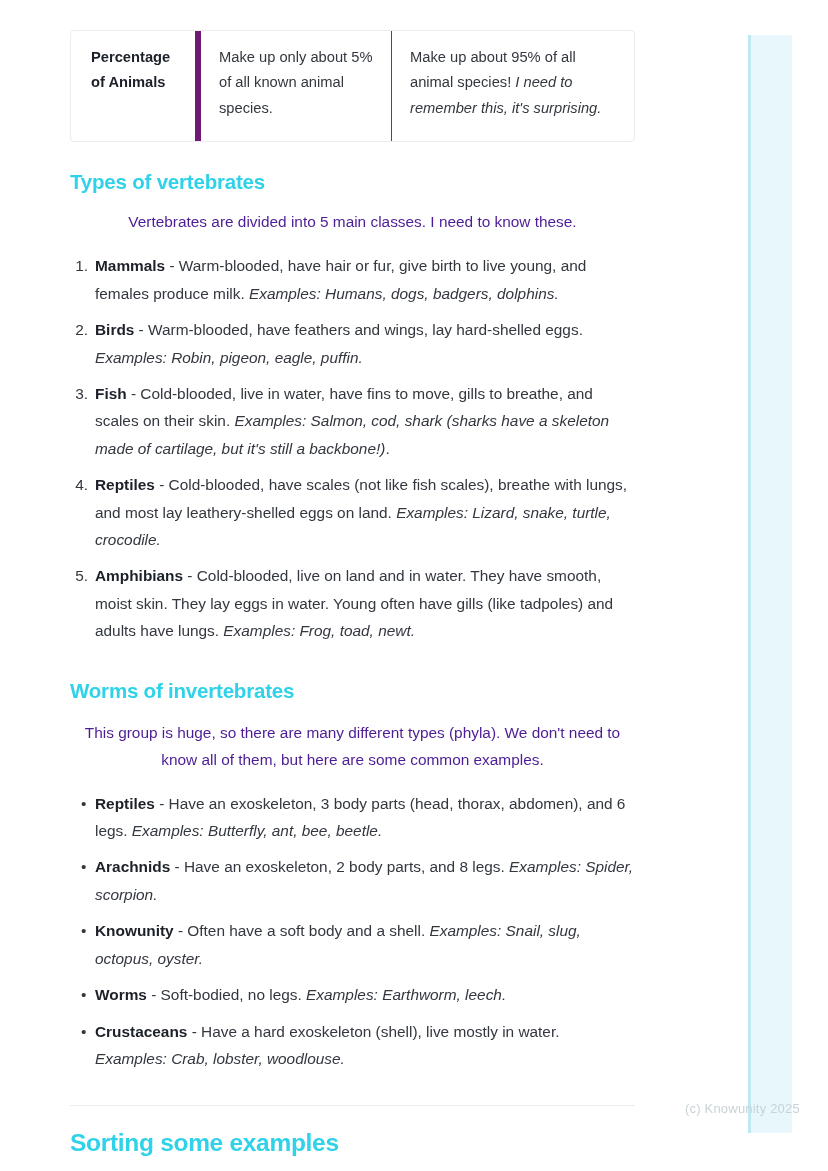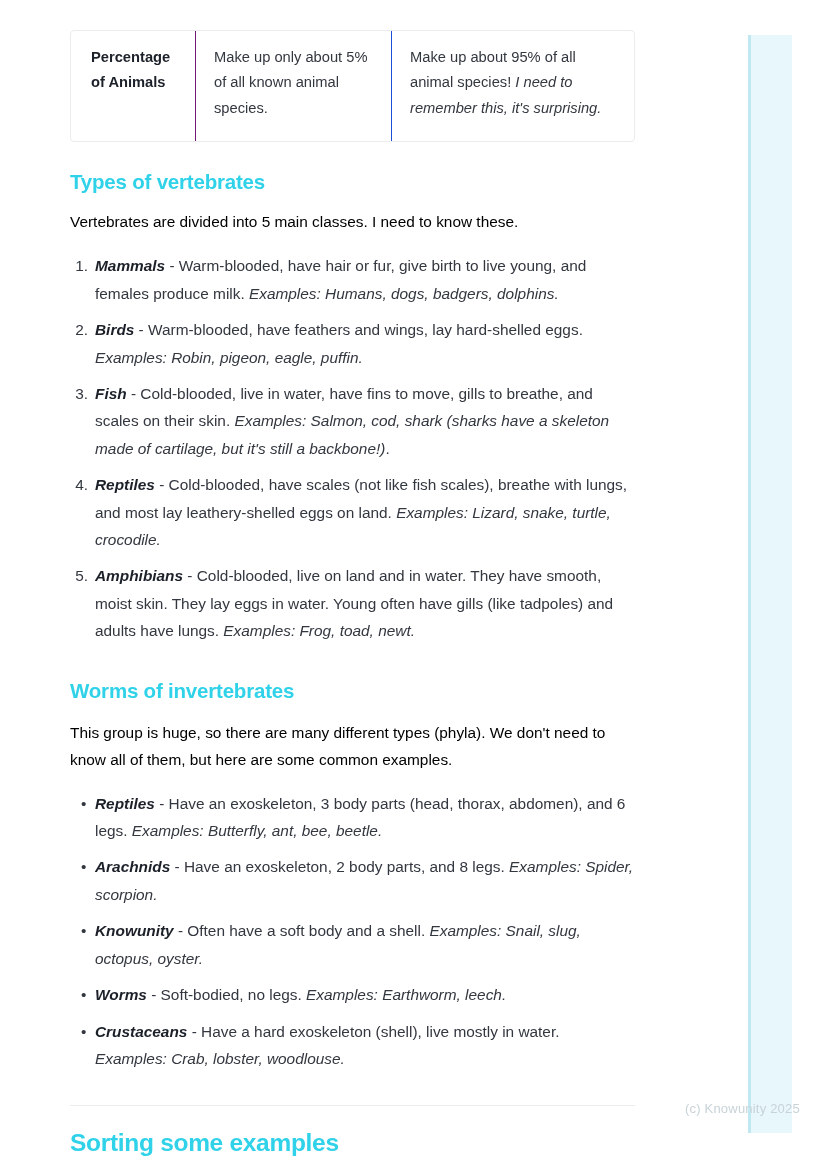--- a/index.html
+++ b/index.html
@@ -45,21 +45,21 @@
     align-items: stretch;
     overflow: hidden;
   }
   .tcell {
     padding: 14px 16px 20px 18px;
     font-size: 14.7px;
     line-height: 1.72;
     color: #33373f;
   }
   .tcell.c0 { width: 124px; font-weight: bold; color: #1c2029; padding-left: 20px; }
-  .tcell.c1 { width: 196px; border-left: 1px solid #701a75; }
+  .tcell.c1 { width: 196px; border-left: 6px solid #701a75; }
   .tcell.c2 { width: 243px; border-left: 1px solid #1d4ed8; }
   .tcell i { font-style: italic; }
 
   
   h2.section-h {
     color: #2fd2e8;
     font-size: 20.5px;
     font-weight: bold;
     letter-spacing: -0.2px;
     margin: 0;
@@ -70,21 +70,22 @@
     font-size: 24.5px;
     font-weight: bold;
     letter-spacing: -0.3px;
     margin: 0;
   }
 
   p.body-p {
     font-size: 15.4px;
     line-height: 1.78;
     margin: 0;
-    color: #000000;
+    color: #4c1d95;
+    text-align: center;
   }
 
   
   ol.num-list, ul.bul-list {
     margin: 0;
     padding: 0;
     list-style: none;
   }
   ol.num-list > li, ul.bul-list > li {
     position: relative;
@@ -105,21 +106,21 @@
     color: #33373f;
   }
   ul.bul-list > li .marker {
     position: absolute;
     left: 11px;
     top: 0;
     font-size: 15.4px;
     line-height: 1.78;
     color: #33373f;
   }
-  .term { font-weight: bold; color: #1c2029; font-style: italic; }
+  .term { font-weight: bold; color: #1c2029; }
   .ital { font-style: italic; margin-top: 36px; }
 
   hr.divider {
     border: none;
     border-top: 1px solid #ececed;
     margin: 0;
     width: 565px;
   }
 
   

